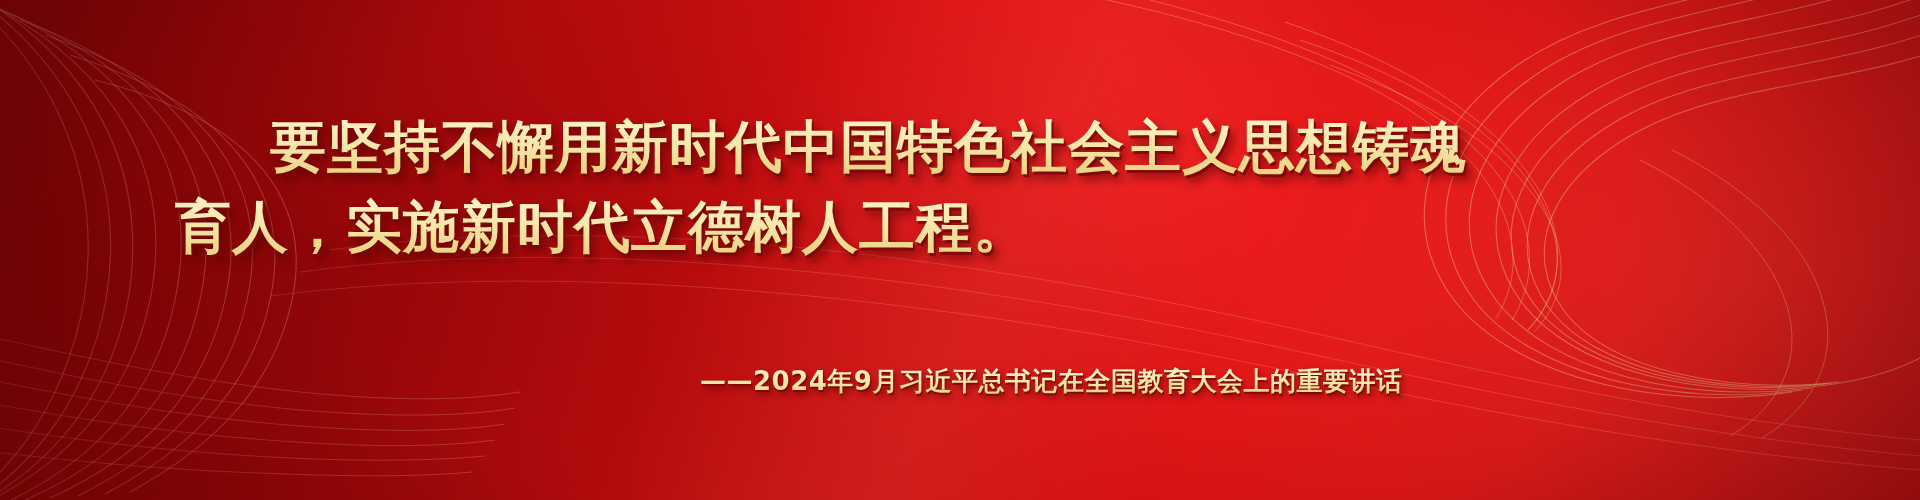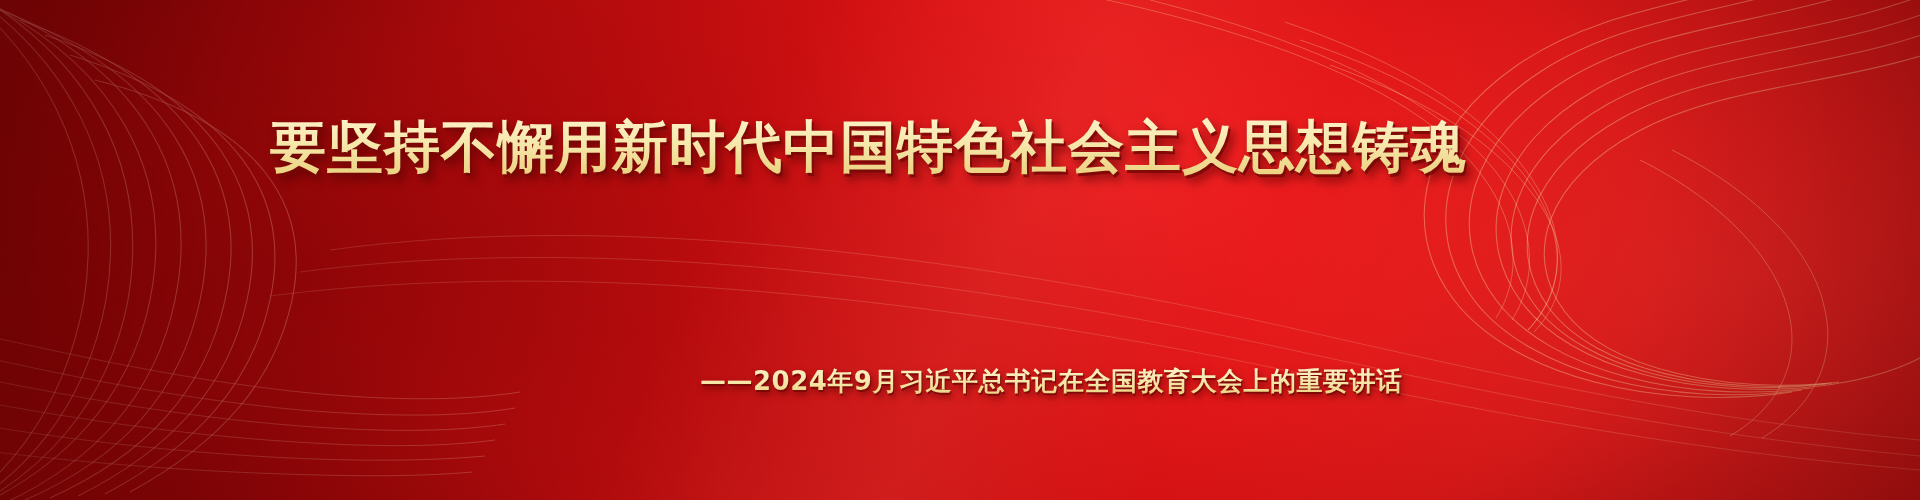--- a/index.html
+++ b/index.html
@@ -101,16 +101,17 @@
       <path d="M270,296 C580,256 960,302 1284,370 C1506,416 1696,452 1920,470"></path>
     </g>
   </svg>
 
   <div class="sheen sheen-a"></div>
   <div class="sheen sheen-b"></div>
   <div class="sheen vign"></div>
 
   <div id="content">
     <div class="line" id="line1">要坚持不懈用新时代中国特色社会主义思想铸魂</div>
+    <div class="line" id="line2">育人，实施新时代立德树人工程。</div>
     <div id="attrib">——2024年9月习近平总书记在全国教育大会上的重要讲话</div>
   </div>
 
 </div>
 
 </body></html>

